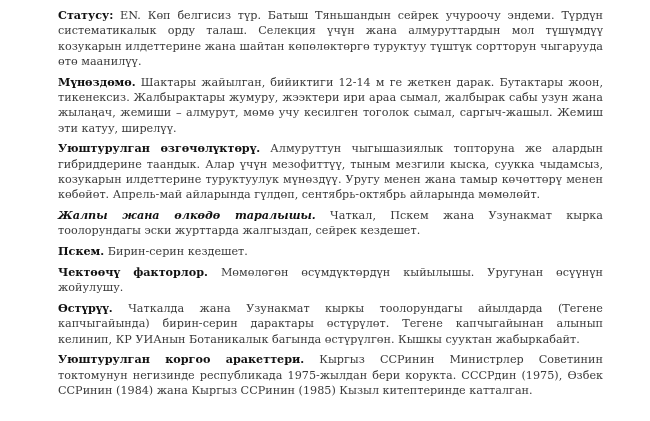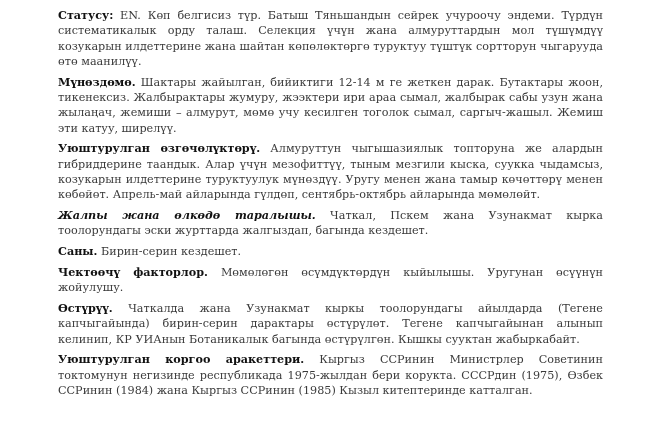--- a/index.html
+++ b/index.html
@@ -15,19 +15,19 @@
   .head.it { font-style:italic; }
   .body-text { }
 </style>
 </head>
 <body>
 
 <div class="doc">
   <p class="para"><span class="head">Статусу:</span><span class="body-text"> EN. Көп белгисиз түр. Батыш Тяньшандын сейрек учуроочу эндеми. Түрдүн систематикалык орду талаш. Селекция үчүн жана алмуруттардын мол түшүмдүү козукарын илдеттерине  жана шайтан көпөлөктөргө туруктуу түштүк сортторун чыгарууда өтө маанилүү.</span></p>
   <p class="para"><span class="head">Мүнөздөмө.</span><span class="body-text"> Шактары жайылган, бийиктиги 12-14 м ге жеткен дарак.  Бутактары жоон, тикенексиз. Жалбырактары жумуру, жээктери ири араа сымал, жалбырак сабы узун жана жылаңач, жемиши – алмурут, мөмө учу кесилген тоголок сымал, саргыч-жашыл. Жемиш эти катуу, ширелүү.</span></p>
   <p class="para"><span class="head">Уюштурулган өзгөчөлүктөрү.</span><span class="body-text"> Алмуруттун чыгышазиялык топторуна же алардын гибриддерине таандык. Алар үчүн мезофиттүү, тыным мезгили кыска, суукка чыдамсыз, козукарын илдеттерине туруктуулук мүнөздүү. Уругу менен жана тамыр көчөттөрү менен көбөйөт. Апрель-май айларында гүлдөп, сентябрь-октябрь айларында мөмөлөйт.</span></p>
-  <p class="para"><span class="head it">Жалпы жана өлкөдө таралышы.</span><span class="body-text"> Чаткал, Пскем жана Узунакмат кырка тоолорундагы эски журттарда жалгыздап, багында кездешет.</span></p>
-  <p class="para"><span class="head">Саны.</span><span class="body-text"> Бирин-серин кездешет.</span></p>
+  <p class="para"><span class="head it">Жалпы жана өлкөдө таралышы.</span><span class="body-text"> Чаткал, Пскем жана Узунакмат кырка тоолорундагы эски журттарда жалгыздап, сейрек кездешет.</span></p>
+  <p class="para"><span class="head">Пскем.</span><span class="body-text"> Бирин-серин кездешет.</span></p>
   <p class="para"><span class="head">Чектөөчү факторлор.</span><span class="body-text"> Мөмөлөгөн өсүмдүктөрдүн кыйылышы. Уругунан өсүүнүн жойулушу.</span></p>
   <p class="para"><span class="head">Өстүрүү.</span><span class="body-text"> Чаткалда жана Узунакмат кыркы тоолорундагы айылдарда (Тегене капчыгайында) бирин-серин дарактары өстүрүлөт. Тегене капчыгайынан алынып келинип, КР УИАнын Ботаникалык багында өстүрүлгөн. Кышкы сууктан жабыркабайт.</span></p>
   <p class="para"><span class="head">Уюштурулган коргоо аракеттери.</span><span class="body-text"> Кыргыз ССРинин Министрлер Советинин токтомунун негизинде республикада 1975-жылдан бери корукта. СССРдин (1975), Өзбек ССРинин (1984) жана Кыргыз ССРинин (1985) Кызыл китептеринде катталган.</span></p>
 
 </div>
 
 </body></html>

